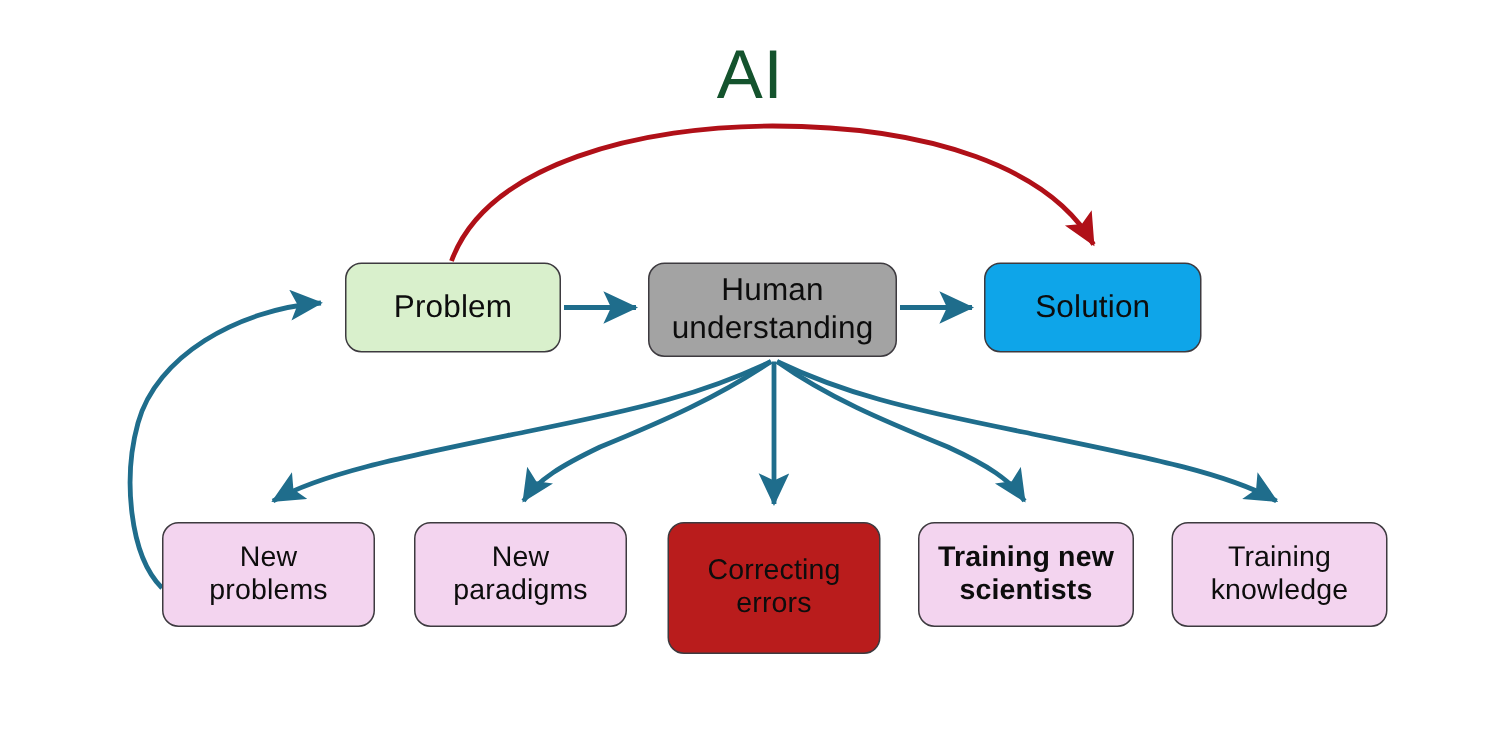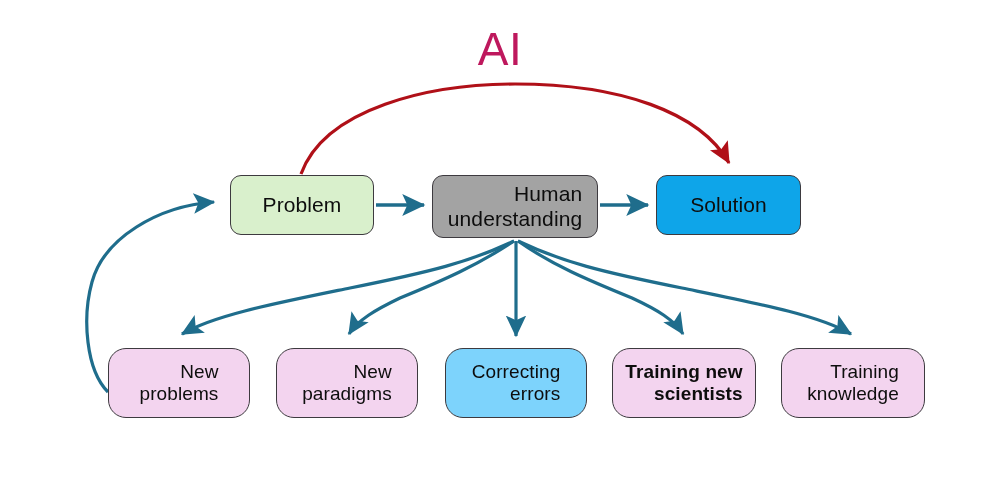--- a/index.html
+++ b/index.html
@@ -23,36 +23,36 @@
     height: 500px;
   }
   .node {
     position: absolute;
     box-sizing: border-box;
     border: 1.6px solid #3d3a3f;
     border-radius: 11px;
     display: flex;
     align-items: center;
     justify-content: center;
-    text-align: right;
+    text-align: center;
     color: #0d0d0d;
     line-height: 1.16;
     letter-spacing: .1px;
     white-space: pre-line;
   }
   .node.primary { font-size: 21px; }
-  .node.leaf { font-size: 19px; border-radius: 18px; }
+  .node.leaf { font-size: 19px; }
   #title-ai {
     position: absolute;
     left: 0;
     top: 22px;
     width: 1000px;
     text-align: center;
     font-size: 46px;
-    color: #be185d;
+    color: #14532d;
     letter-spacing: .5px;
   }
 </style>
 </head>
 <body>
 
 <div id="canvas">
 
   <div id="title-ai">AI</div>
 
@@ -101,21 +101,21 @@
   <div class="node leaf" style="left:108px; top:348px; width:142px; height:70px; background:#f3d4ef;">
     <span>New
 problems</span>
   </div>
 
   <div class="node leaf" style="left:276px; top:348px; width:142px; height:70px; background:#f3d4ef;">
     <span>New
 paradigms</span>
   </div>
 
-  <div class="node leaf" style="left:445px; top:348px; width:142px; height:70px; background:#7dd3fc;">
+  <div class="node leaf" style="left:445px; top:348px; width:142px; height:88px; background:#b91c1c;">
     <span>Correcting
 errors</span>
   </div>
 
   <div class="node leaf" style="left:612px; top:348px; width:144px; height:70px; background:#f3d4ef;font-weight:bold;">
     <span>Training new
 scientists</span>
   </div>
 
   <div class="node leaf" style="left:781px; top:348px; width:144px; height:70px; background:#f3d4ef;">

